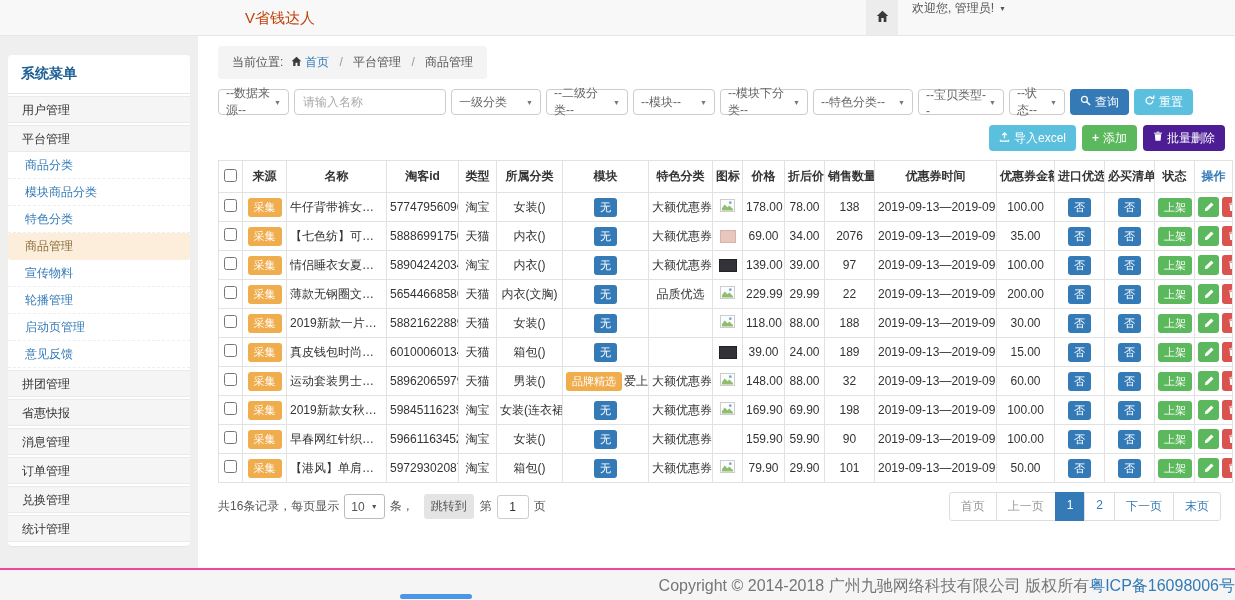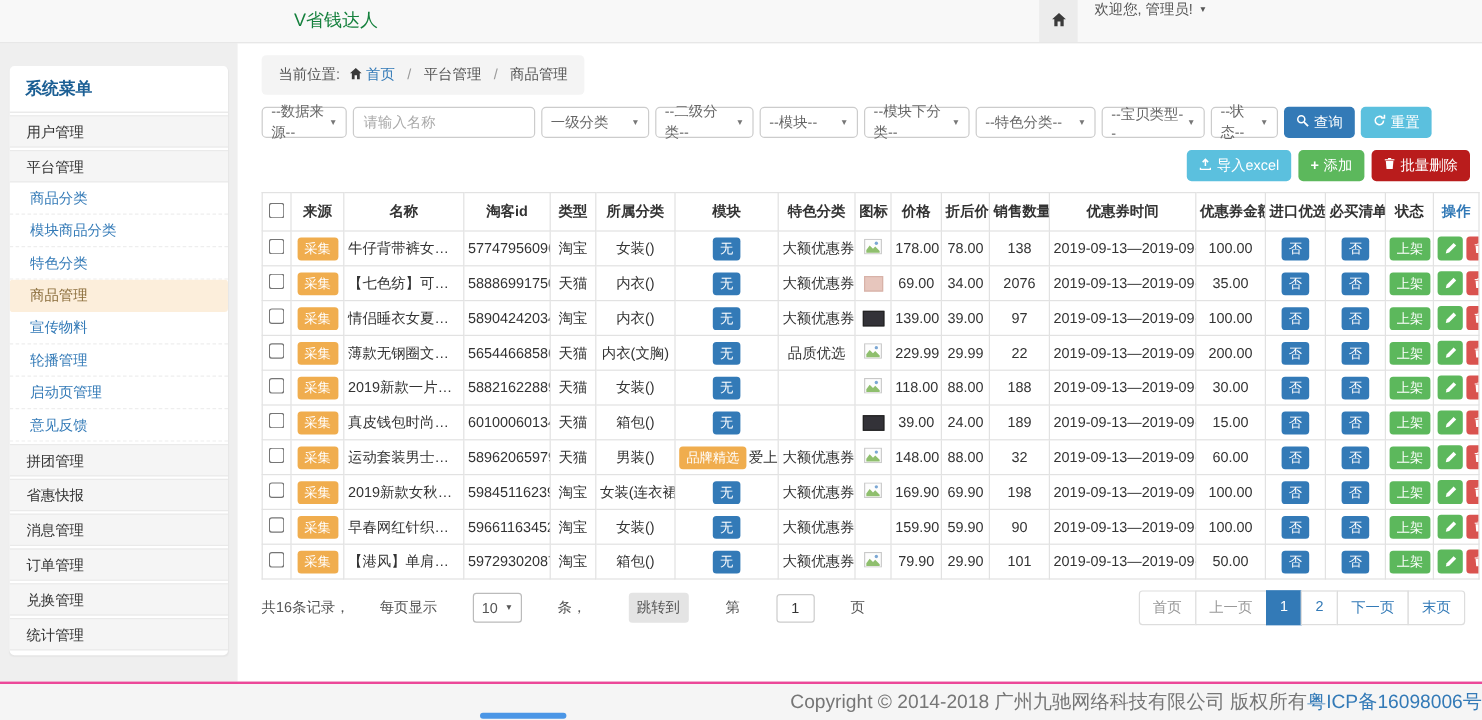--- a/index.html
+++ b/index.html
@@ -6,21 +6,21 @@
   html,body { width:1235px; height:600px; overflow:hidden; }
   body {
     position:relative;
     font-family:"Liberation Sans","DejaVu Sans",sans-serif;
     font-size:12px; color:#333; background:#efefef;
   }
   
   .topbar { position:absolute; top:0; left:0; right:0; height:36px;
     background:#f8f8f8; border-bottom:1px solid #e7e7e7; z-index:6; }
   .brand { position:absolute; left:245px; top:0; line-height:35px;
-    font-size:15px; color:#15803d; }
+    font-size:15px; color:#c2410c; }
   .nav-right { position:absolute; left:866px; top:0; height:35px;
     display:flex; align-items:flex-start; }
   .home-btn { width:32px; height:35px; background:#ececec;
     display:flex; align-items:center; justify-content:center; cursor:pointer; }
   .welcome { margin-left:14px; color:#555; font-size:12px; cursor:pointer;
     display:flex; align-items:center; gap:5px; }
   .caret { font-size:7px; color:#555; }
   
   .sidebar { position:absolute; left:8px; top:55px; width:182px; z-index:1; }
   .side-panel { background:#fff; border-radius:4px; overflow:hidden;
@@ -49,21 +49,21 @@
     padding:0 7px; color:#666; font-size:12px; cursor:pointer; flex:none; }
   .sel .caret { color:#777; }
   .w72{width:71px}.w88{width:90px}.w80{width:82px}.w86{width:88px}
   .w98{width:100px}.w84{width:86px}.w70{width:56px}
   .txt-input { height:26px; width:152px; border:1px solid #ccc; border-radius:4px;
     padding:0 8px; font-size:12px; color:#555; flex:none; }
   .txt-input::placeholder { color:#aaa; }
   .btn { height:26px; border:none; border-radius:4px; color:#fff; font-size:12px;
     padding:0 10px; display:inline-flex; align-items:center; gap:4px; cursor:pointer; flex:none; }
   .btn-primary{ background:#337ab7; } .btn-info{ background:#5bc0de; }
-  .btn-success{ background:#5cb85c; } .btn-danger-light{ background:#b91c1c; }
+  .btn-success{ background:#5cb85c; } .btn-danger-light{ background:#4c1d95; }
   .toolbar { display:flex; justify-content:flex-end; gap:6px; margin:2px 0 9px; }
   
   table { width:100%; border-collapse:collapse; table-layout:fixed; font-size:12px; }
   th,td { border:1px solid #e2e2e2; text-align:center; vertical-align:middle;
     padding:4px 3px; overflow:hidden; white-space:nowrap; }
   th { font-weight:bold; color:#333; padding:7px 3px; background:#fff; }
   th.op-col { color:#337ab7; }
   td.name-cell { text-overflow:ellipsis; }
   .b { display:inline-block; font-size:11px; padding:2px 6px; border-radius:3px; color:#fff; }
   .b-orange{ background:#f0ad4e; } .b-blue{ background:#337ab7; cursor:pointer; }
@@ -71,21 +71,21 @@
   .module-text { margin-left:2px; color:#333; }
   .op-btn { display:inline-flex; width:21px; height:20px; border-radius:3px;
     align-items:center; justify-content:center; cursor:pointer; }
   .op-edit{ background:#5cb85c; } .op-del{ background:#d9534f; margin-left:3px; }
   .thumb { display:inline-block; vertical-align:middle; }
   .thumb.pink{ width:16px; height:13px; background:#e7c6bd; border:1px solid #d8b2a8; }
   .thumb.dark{ width:18px; height:13px; background:#333238; border:1px solid #222; }
   
   .page-row { display:flex; justify-content:space-between; align-items:center;
     margin-top:9px; font-size:12px; color:#555; }
-  .page-left { display:flex; align-items:center;gap:25px; }
+  .page-left { display:flex; align-items:center; }
   .mini-sel { border:1px solid #bbb; border-radius:3px; height:25px;
     display:inline-flex; align-items:center; padding:0 6px; gap:6px;
     margin:0 5px; background:#fff; cursor:pointer; }
   .jump-btn { background:#e4e4e4; border-radius:3px; padding:4px 7px;
     margin:0 6px 0 10px; cursor:pointer; color:#555; border:none; font-size:12px; }
   .page-input { width:32px; height:24px; border:1px solid #ccc; border-radius:3px;
     text-align:center; margin:0 5px; font-size:12px; color:#333; }
   .pager { display:flex; margin-right:4px; }
   .pager a { border:1px solid #ddd; background:#fff; color:#337ab7;
     padding:5px 11px; margin-left:-1px; cursor:pointer; text-decoration:none; }

